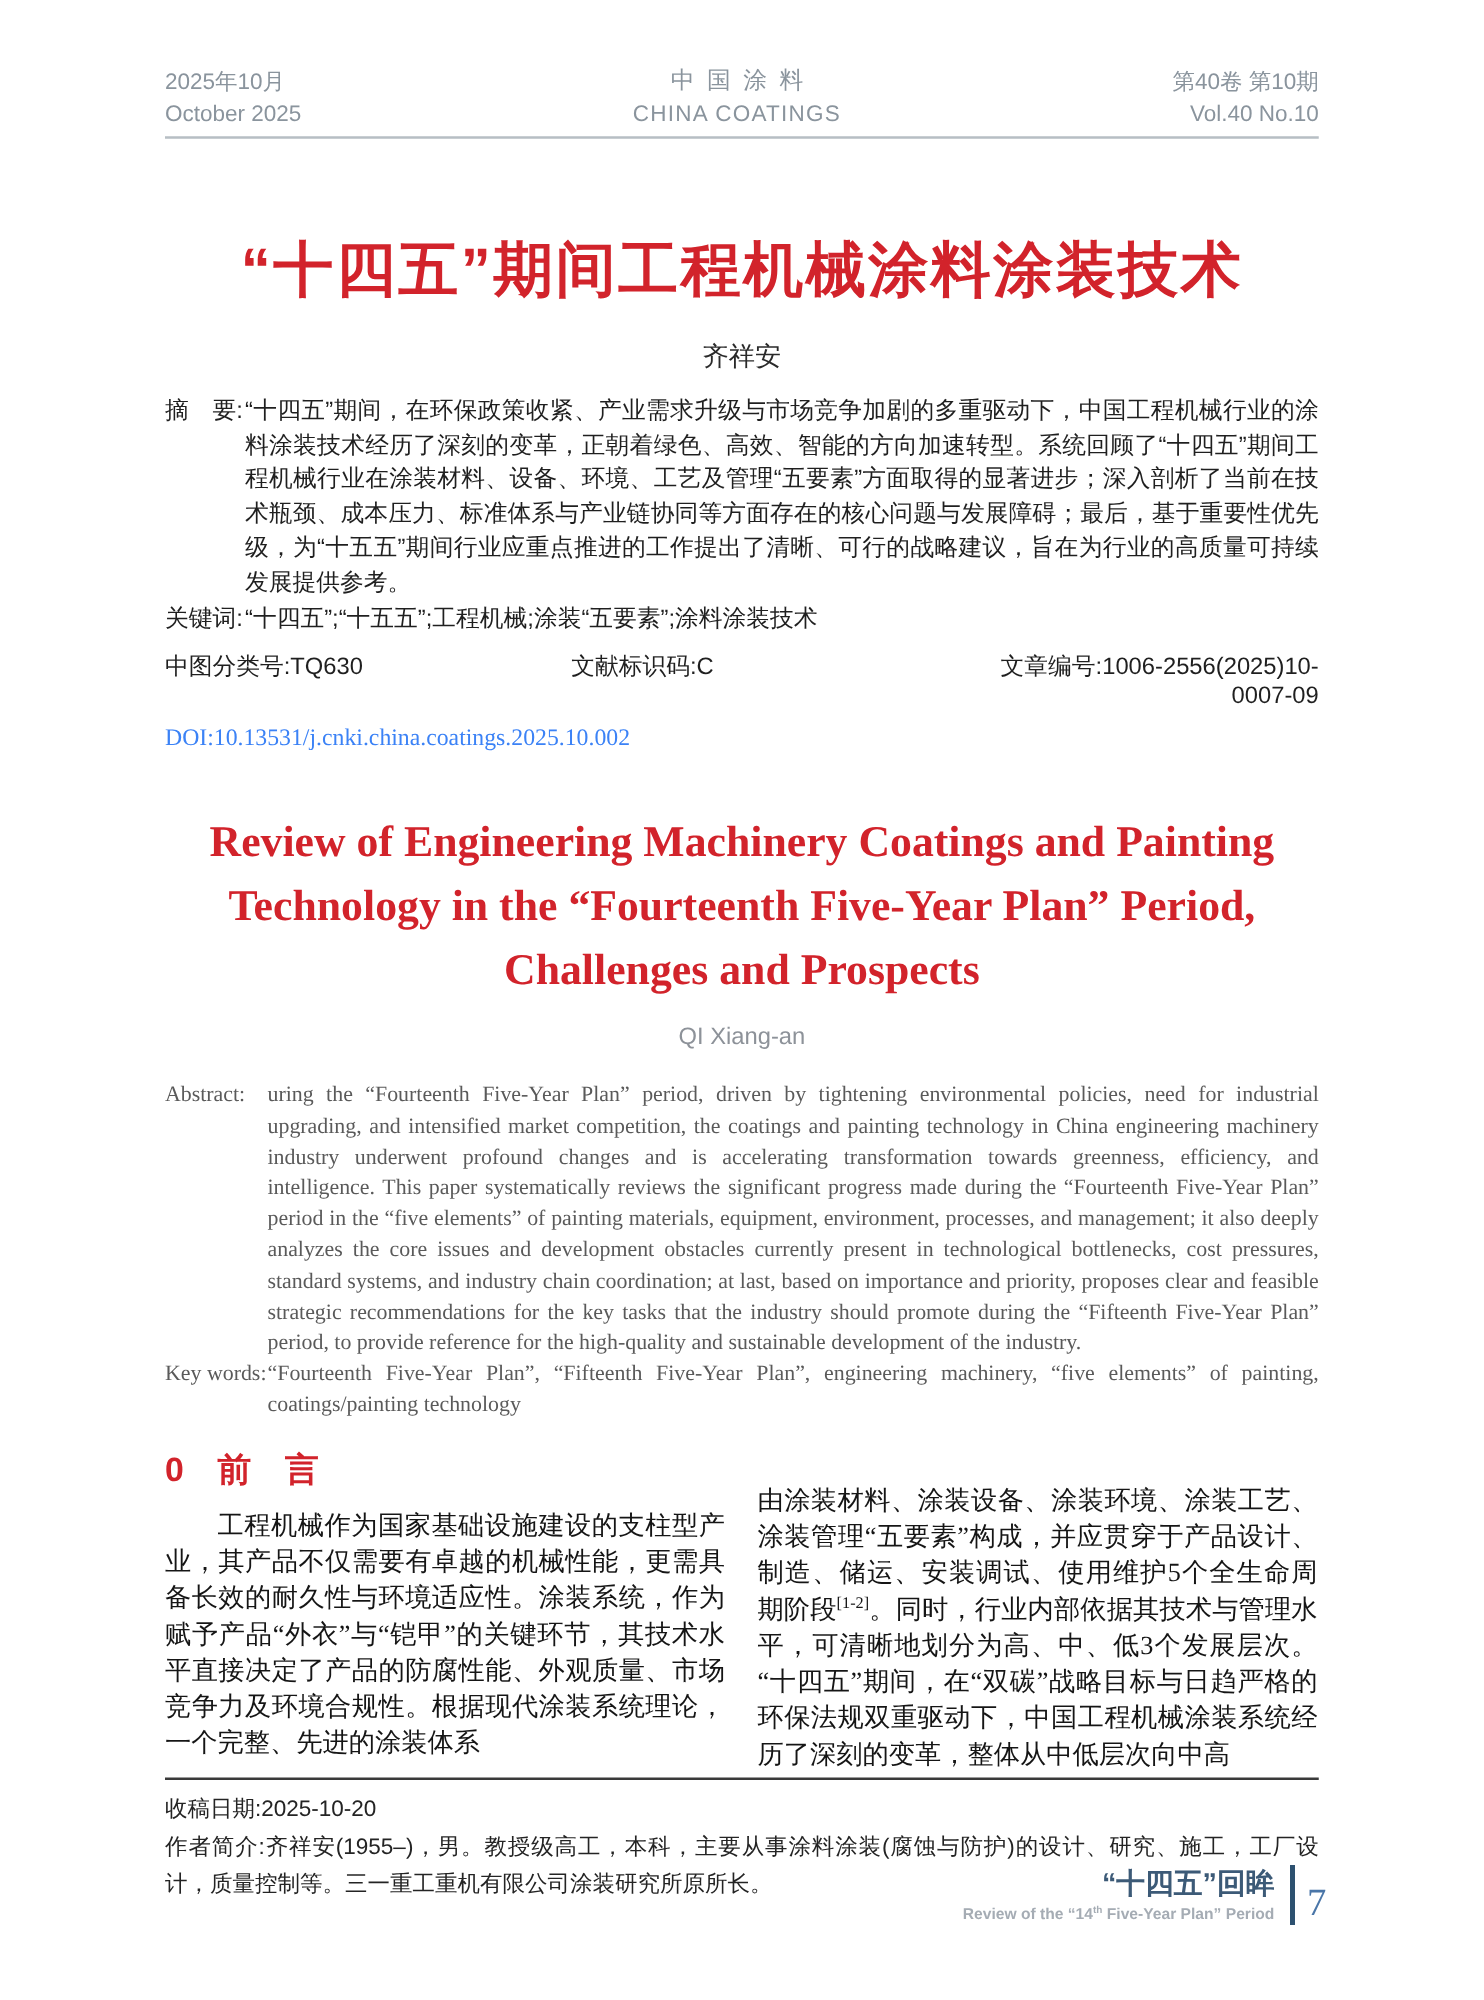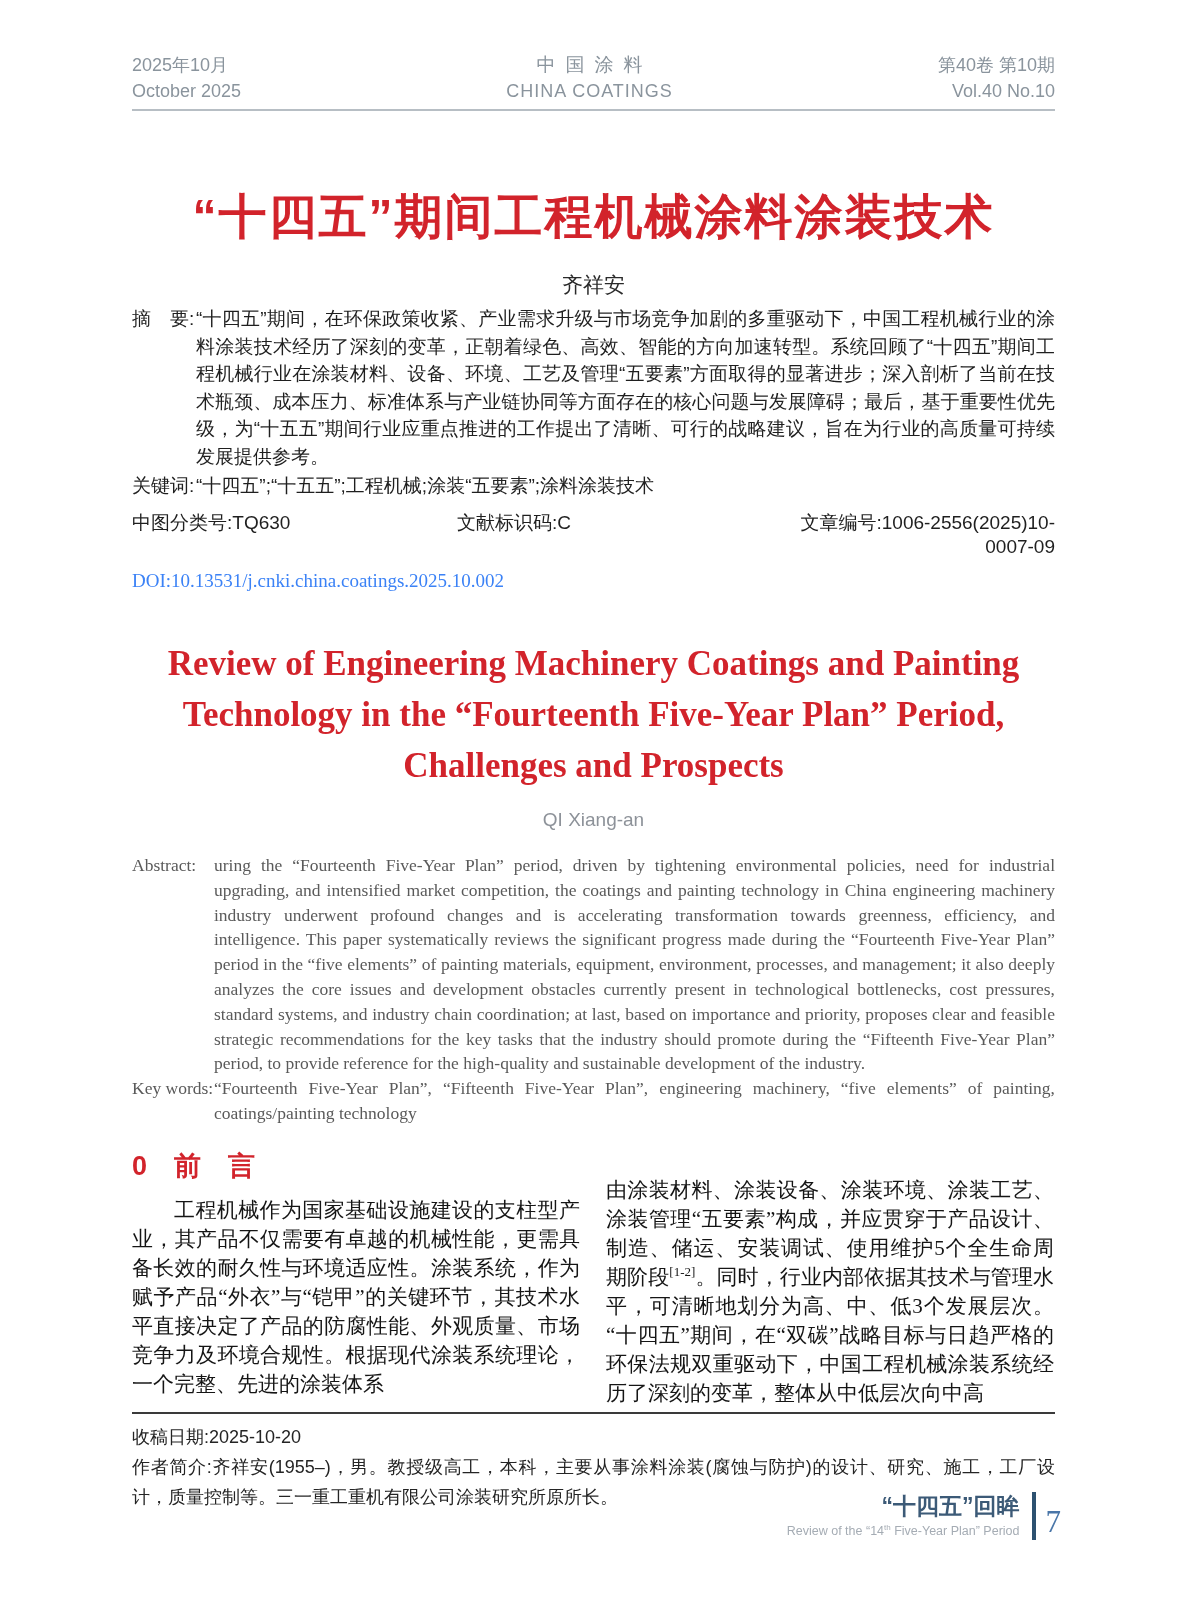--- a/index.html
+++ b/index.html
@@ -30,21 +30,21 @@
   .rule{border-bottom:2px solid var(--rule-gray);margin-top:5px;}
 
   
   .title-cn{margin-top:72px;text-align:center;color:var(--accent-red);
     font-weight:bold;font-size:48px;line-height:68px;letter-spacing:2px;}
   .author-cn{margin-top:20px;text-align:center;font-size:21px;color:#2a2a2a;}
 
   
   .hang{position:relative;text-align:justify;}
   .hang .lbl{position:absolute;left:0;top:0;white-space:nowrap;}
-  .abs-cn{margin-top:6px;padding-left:64px;font-size:19px;line-height:27.5px;color:#1f1f1f;}
+  .abs-cn{margin-top:16px;padding-left:64px;font-size:19px;line-height:27.5px;color:#1f1f1f;}
   .kw-cn{margin-top:2px;padding-left:64px;font-size:19px;line-height:28px;color:#1f1f1f;}
   .kw-cn .lbl{letter-spacing:0;}
   .meta-row{display:flex;margin-top:10px;font-size:19px;color:#1f1f1f;}
   .meta-row .m1{width:325px;}
   .meta-row .m2{width:300px;}
   .meta-row .m3{flex:1;text-align:right;}
   .doi{margin-top:12px;font-family:"Liberation Serif",serif;font-size:19px;color:#3b82f6;}
 
   
   .title-en{margin-top:46px;text-align:center;color:var(--accent-red);
@@ -70,21 +70,21 @@
   sup.ref{font-size:0.62em;vertical-align:super;line-height:0;}
 
   
   .footnote{margin-top:4px;border-top:2px solid #3a3a3a;padding-top:8px;
     font-size:18px;line-height:30px;color:#242424;text-align:justify;}
 
   
   .page-footer{position:absolute;right:126px;top:1492px;display:flex;align-items:flex-end;}
   .fo-text{text-align:right;}
   .fo-cn{font-weight:bold;color:var(--footer-navy);font-size:23px;line-height:26px;}
-  .fo-en{color:var(--footer-caption-gray);font-size:12.5px;line-height:18px;}
+  .fo-en{color:var(--footer-caption-gray);font-size:12.5px;line-height:18px;font-weight:bold;}
   .fo-en sup{font-size:8px;}
   .fo-bar{width:4px;height:48px;background:var(--divider-navy);margin:0 10px 0 12px;}
   .fo-num{font-family:"Liberation Serif",serif;font-size:31px;color:var(--footer-blue);}
 </style>
 </head>
 <body>
 
 <div class="content">
 
   <header class="header">

